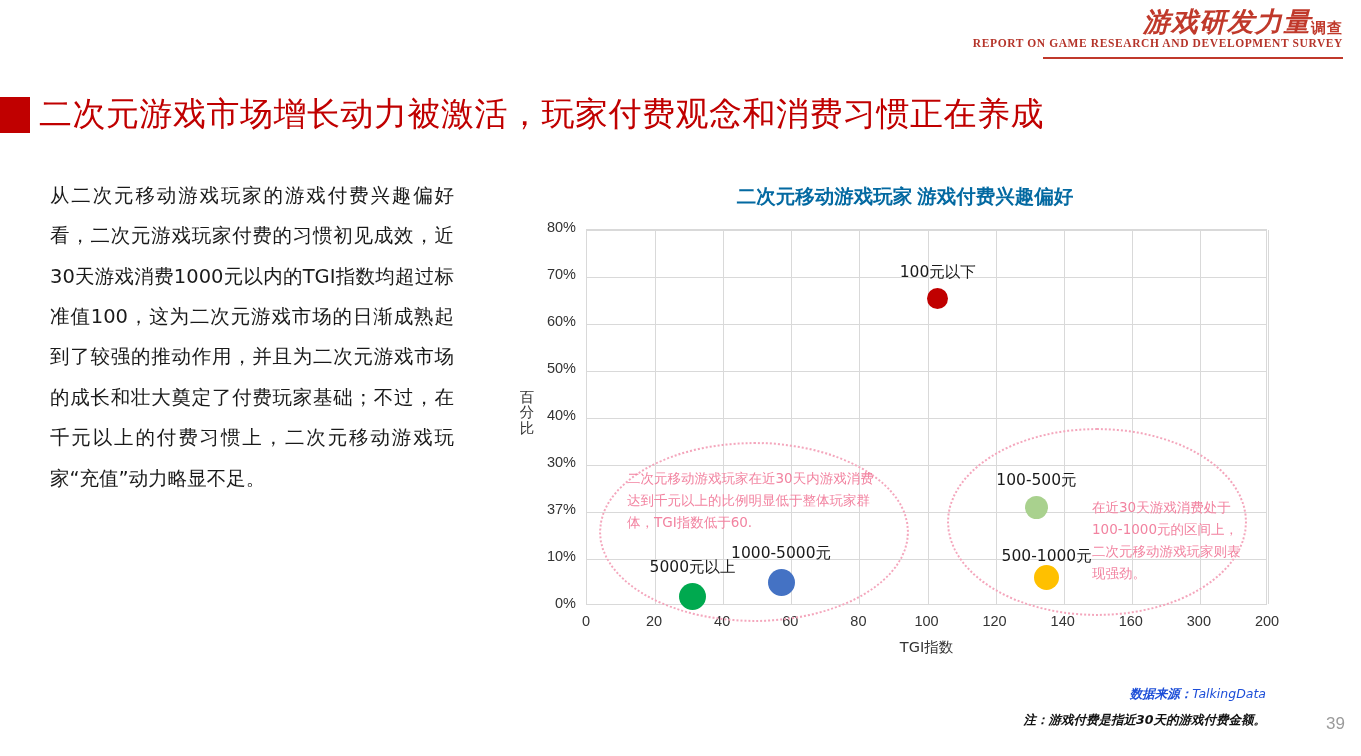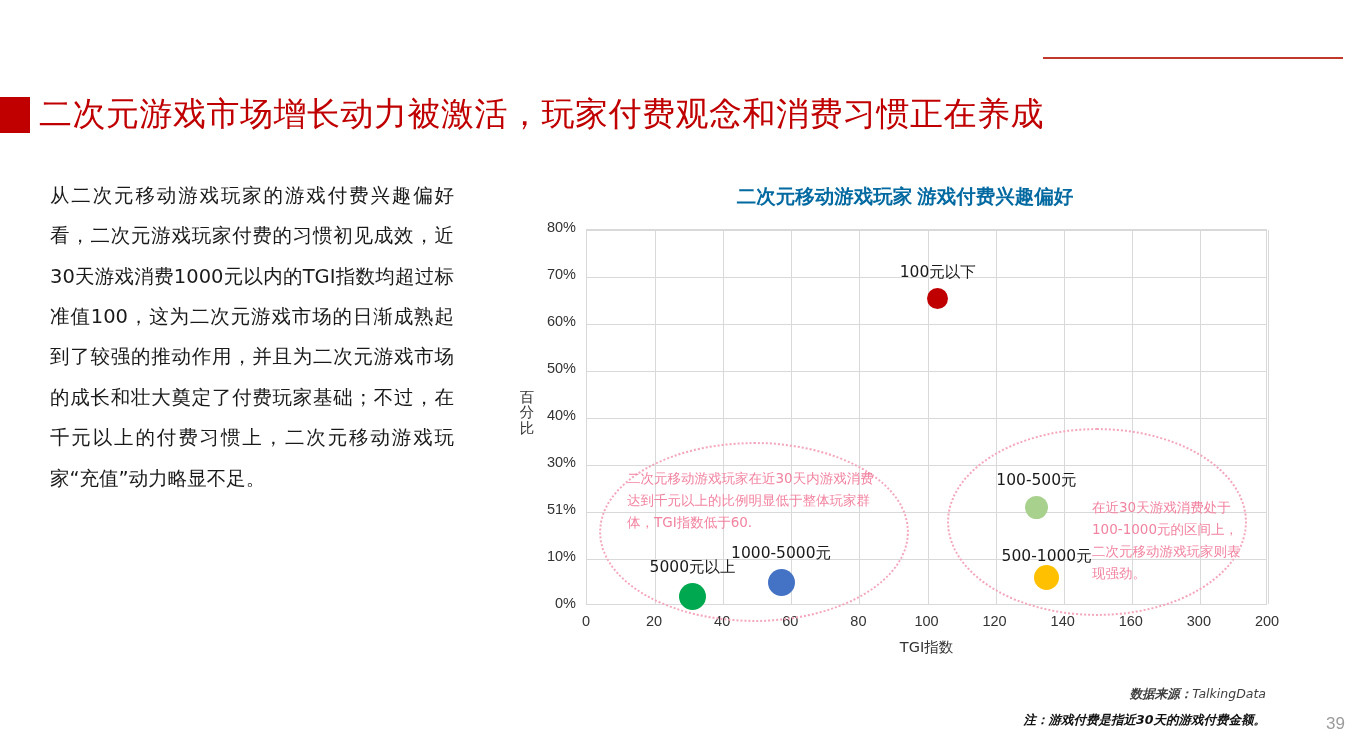--- a/index.html
+++ b/index.html
@@ -85,57 +85,63 @@
   }
   .note {
     position: absolute; font-family: "DejaVu Sans", sans-serif;
     font-size: 13.5px; color: #F283A0; line-height: 1.62; text-align: left;
   }
 
   
   .source {
     position: absolute; right: 95px; top: 686px;
     font-family: "DejaVu Sans", sans-serif; font-size: 12.5px;
-    color: #404040; font-weight: 700; font-style: italic;
+    color: #1d4ed8; font-weight: 700; font-style: italic;
   }
   .source .val { font-weight: 400; }
   .footnote {
     position: absolute; right: 95px; top: 712px;
     font-family: "DejaVu Sans", sans-serif; font-size: 12.5px;
     color: #111; font-weight: 700; font-style: italic;
   }
   .pagenum {
     position: absolute; right: 16px; top: 714px;
     font-family: "Liberation Sans", sans-serif; font-size: 17px; color: #9b9b9b;
   }
 </style>
 </head>
 <body>
 
 <div id="page">
 
+  <div class="brand">
+    <div class="brand-cn">
+      <span>游戏研发力量</span><span class="tail">调查</span>
+    </div>
+    <div class="brand-en">REPORT ON GAME RESEARCH AND DEVELOPMENT SURVEY</div>
+  </div>
   <div class="brand-rule"></div>
 
   <div class="title-row">
     <div class="title-square"></div>
     <div class="title-text">二次元游戏市场增长动力被激活，玩家付费观念和消费习惯正在养成</div>
   </div>
 
   <div class="para">从二次元移动游戏玩家的游戏付费兴趣偏好看，二次元游戏玩家付费的习惯初见成效，近30天游戏消费1000元以内的TGI指数均超过标准值100，这为二次元游戏市场的日渐成熟起到了较强的推动作用，并且为二次元游戏市场的成长和壮大奠定了付费玩家基础；不过，在千元以上的付费习惯上，二次元移动游戏玩家“充值”动力略显不足。</div>
 
   <div class="chart-title">二次元移动游戏玩家   游戏付费兴趣偏好</div>
 
   <div class="ylabel">百分比</div>
 
   <div class="xlabel">TGI指数</div>
 
   <div id="yticks">
       <div class="ytick-wrap" style="top: 595px;">0%</div>
       <div class="ytick-wrap" style="top: 548px;">10%</div>
-      <div class="ytick-wrap" style="top: 501px;">51%</div>
+      <div class="ytick-wrap" style="top: 501px;">37%</div>
       <div class="ytick-wrap" style="top: 454px;">30%</div>
       <div class="ytick-wrap" style="top: 407px;">40%</div>
       <div class="ytick-wrap" style="top: 360px;">50%</div>
       <div class="ytick-wrap" style="top: 313px;">60%</div>
       <div class="ytick-wrap" style="top: 266px;">70%</div>
       <div class="ytick-wrap" style="top: 219px;">80%</div>
     </div>
   <div id="xticks">
       <div class="xtick" style="left: 556px;">0</div>
       <div class="xtick" style="left: 624.1px;">20</div>

